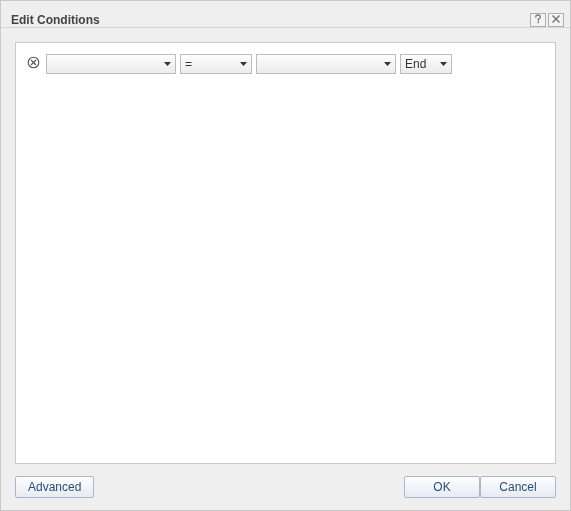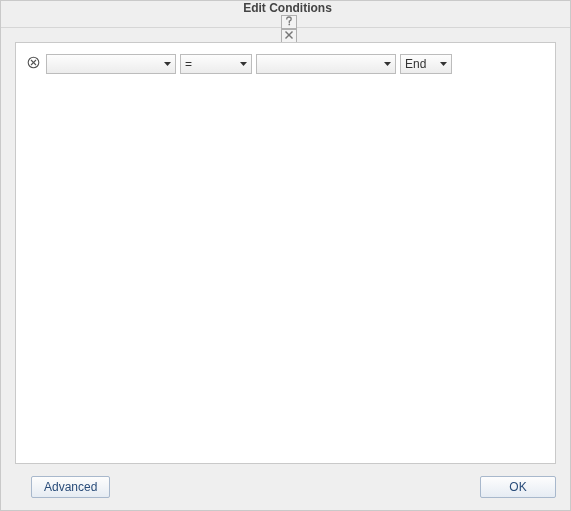--- a/index.html
+++ b/index.html
@@ -15,24 +15,23 @@
     height: 511px;
     background: #efefef;
     border: 1px solid #c9c9c9;
     position: relative;
     display: flex;
     flex-direction: column;
   }
   .titlebar {
     height: 27px;
     display: flex;
-    align-items: center;
+    align-items: flex-end;
     padding: 0 6px 0 10px;
     border-bottom: 1px solid #d6d6d6;
-    flex-direction: column;
   }
   .titlebar .title {
     font-weight: bold;
     font-size: 12px;
     color: #444;
     flex: 1;
   }
   .titlebar .titlebtn {
     width: 16px;
     height: 14px;
@@ -127,21 +126,21 @@
     color: #2a4d7a;
     font-size: 12px;
     display: flex;
     align-items: center;
     justify-content: center;
     padding: 0 12px;
     cursor: pointer;
     border-radius: 2px;
     margin-left: 0;
   }
-  .btn:first-child { margin-left: 16px; }
+  .btn:first-child { margin-left: 0; }
 </style>
 </head>
 <body>
 
 <div class="dialog">
 
   <div class="titlebar">
     <span class="title">Edit Conditions</span>
 
     <div class="titlebtn">
@@ -220,15 +219,18 @@
   </div>
 
   <div class="footer">
     <div class="btn">
       <span>Advanced</span>
     </div>
     <div class="spacer"></div>
     <div class="btn">
       <span>OK</span>
     </div>
+    <div class="btn">
+      <span>Cancel</span>
+    </div>
   </div>
 
 </div>
 
 </body></html>

